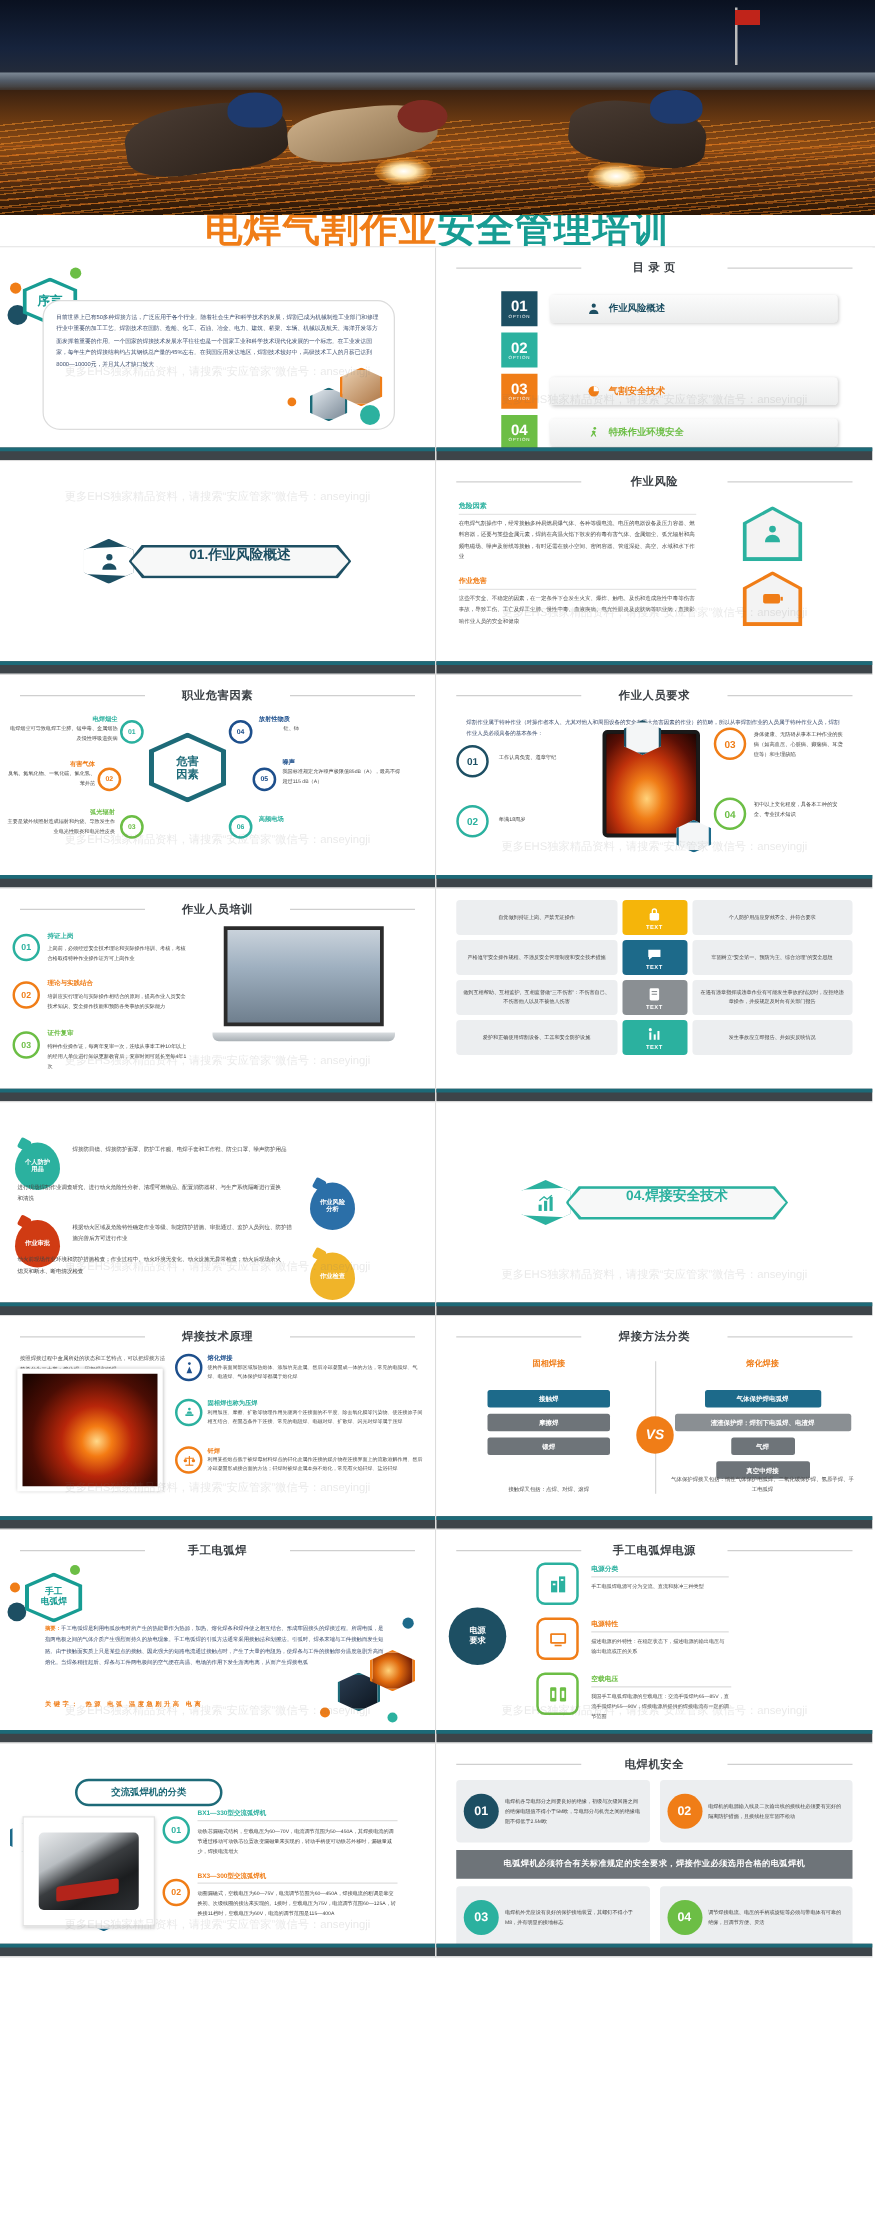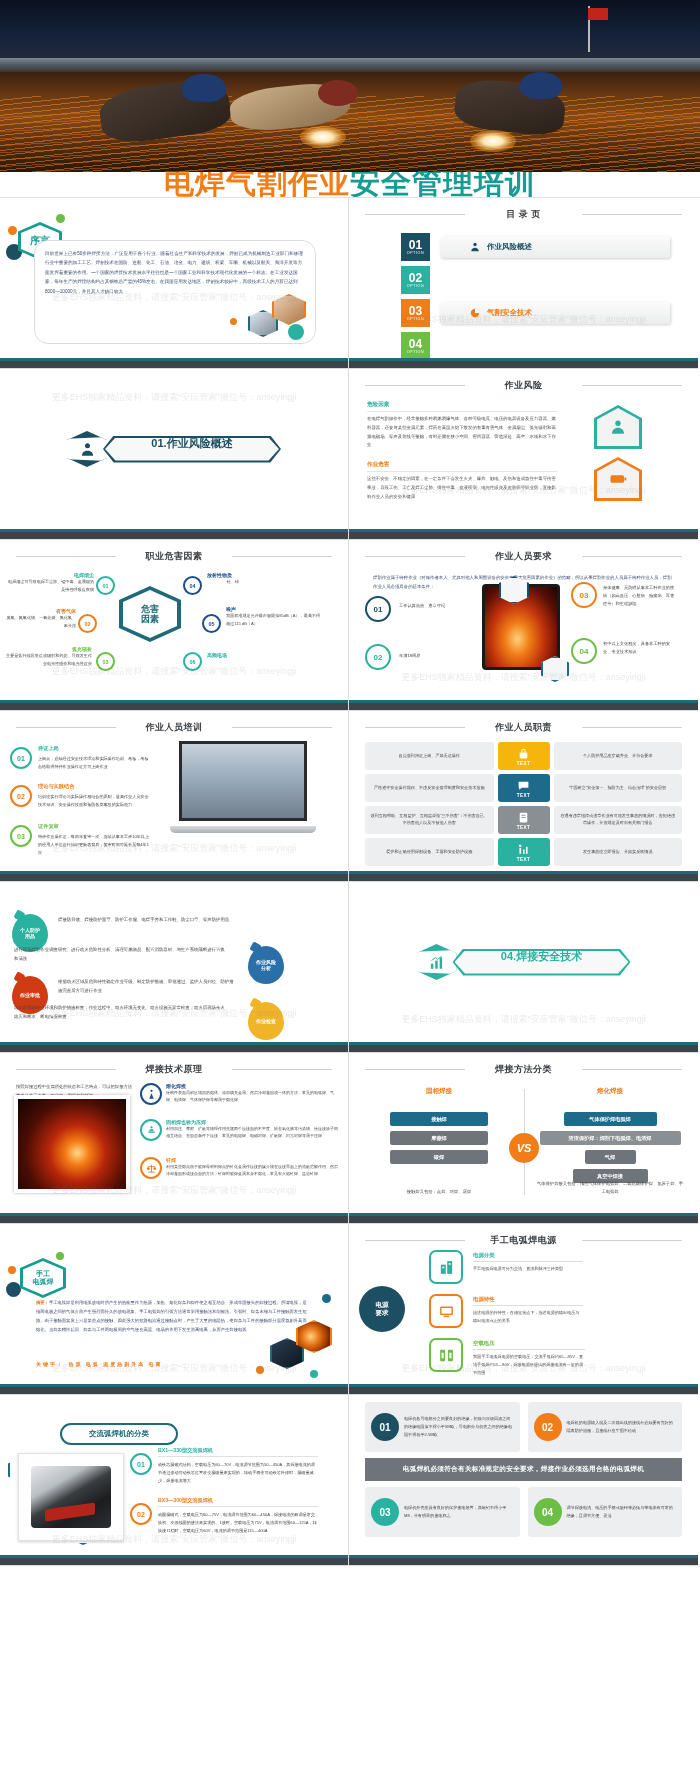--- a/index.html
+++ b/index.html
@@ -314,20 +314,27 @@
                 </svg>
               <span style="color:#f07d17;">气割安全技术</span>
             </div>
           </div>
 
           <div class="tocrow">
             <div class="tocnum" style="background:#6cbe45;">
               <b>04</b>
               <em>OPTION</em>
             </div>
+            <div class="tocbar">
+              <svg class="tocico" viewBox="0 0 24 24" fill="#6cbe45">
+                  <circle cx="14" cy="4" r="2.6"></circle>
+                  <path d="M11 8l5 2-2 4 3 5-2 1-3-5-4 5-2-1 4-6-2-3z"></path>
+                </svg>
+              <span style="color:#6cbe45;">特殊作业环境安全</span>
+            </div>
           </div>
 
         </div>
         <div class="wm" style="top:72%">更多EHS独家精品资料，请搜索“安应管家”微信号：anseyingji</div>
       </div>
       <div class="darkbar"></div>
     </div>
 
     <div class="slide">
       <div class="inner">
@@ -480,21 +487,20 @@
           <div class="base"></div>
         </div>
 
         <div class="wm" style="top:82%">更多EHS独家精品资料，请搜索“安应管家”微信号：anseyingji</div>
       </div>
       <div class="darkbar"></div>
     </div>
 
     <div class="slide">
       <div class="inner">
-        <div class="stitle">作业人员职责</div>
         <div class="dutygrid" style="padding:0 6px;">
 
           <div class="dutyrow">
             <div class="dutytxt">自觉做到持证上岗、严禁无证操作</div>
             <div class="dutyico" style="background:#f5b50a;">
               <svg width="13" height="13" viewBox="0 0 24 24" fill="#fff">
                   <rect x="5" y="10" width="14" height="11" rx="2"></rect>
                   <path d="M8 10V7a4 4 0 0 1 8 0v3h-2V7a2 2 0 0 0-4 0v3z"></path>
                 </svg>
               <b>TEXT</b>
@@ -673,20 +679,21 @@
         </div>
         <div class="wnote" style="left:186px;width:150px;">气体保护焊接又包括：惰性气体保护电弧焊、二氧化碳保护焊、氢原子焊、手工电弧焊</div>
 
         <div class="vs">VS</div>
       </div>
       <div class="darkbar"></div>
     </div>
 
     <div class="slide">
       <div class="inner maw">
+        <div class="stitle">手工电弧焊</div>
         <div class="dot" style="left:8px;top:42px;width:8px;height:8px;background:#f07d17;"></div>
         <div class="dot" style="left:56px;top:28px;width:8px;height:8px;background:#6cbe45;"></div>
         <div class="dot" style="left:6px;top:58px;width:15px;height:15px;background:#1d4f63;"></div>
         <div style="position:absolute;left:20px;top:34px;">
           <div class="hexbtn" style="width:46px;height:40px;">
               <i></i>
               <span style="font-size:7px;line-height:1.2;text-align:center;">手工<br>电弧焊</span>
             </div>
         </div>
         <p style="position:absolute;left:36px;top:74px;width:272px;"><b style="color:#f07d17;">摘要：</b><span>手工电弧焊是利用电弧放电时所产生的热能量作为热源，加热、熔化焊条和焊件使之相互结合、形成牢固接头的焊接过程。所谓电弧，是指两电极之间的气体介质产生强烈而持久的放电现象。手工电弧焊的引弧方法通常采用接触法和划擦法。引弧时、焊条末端与工件接触而发生短路。由于接触面实质上只是某些点的接触、因此强大的短路电流通过接触点时，产生了大量的电阻热，使焊条与工件的接触部分温度急剧升高而熔化。当焊条稍拉起后、焊条与工件两电极间的空气便在高温、电场的作用下发生游离电离，从而产生焊接电弧</span></p>
@@ -773,20 +780,21 @@
         <div class="ttitle" style="left:158px;top:102px;color:#f07d17;border-bottom:1px solid #e0e0e0;padding-bottom:2px;width:160px;">BX3—300型交流弧焊机</div>
         <div class="ttxt" style="left:158px;top:116px;width:160px;">动圈漏磁式，空载电压为60—75V，电流调节范围为60—450A，焊接电流的粗调是靠交换初、次级线圈的接法来实现的。1接时，空载电压为75V，电流调节范围60—125A，转换接11档时，空载电压为60V，电流的调节范围是115—400A</div>
 
         <div class="wm" style="top:86%">更多EHS独家精品资料，请搜索“安应管家”微信号：anseyingji</div>
       </div>
       <div class="darkbar"></div>
     </div>
 
     <div class="slide">
       <div class="inner">
+        <div class="stitle">电焊机安全</div>
         <div style="display:flex;gap:8px;padding:0 6px;">
           <div class="msbox" style="flex:1;">
             <div class="mscirc" style="background:#1d4f63;">01</div>
             <p>电焊机各导电部分之间要良好的绝缘，初级与次级回路之间的绝缘电阻值不得小于5M欧，导电部分与机壳之间的绝缘电阻不得低于2.5M欧</p>
           </div>
           <div class="msbox" style="flex:1;">
             <div class="mscirc" style="background:#f07d17;">02</div>
             <p>电焊机的电源输入线及二次输出线的接线柱必须要有完好的隔离防护措施，且接线柱应牢固不松动</p>
           </div>
         </div>

